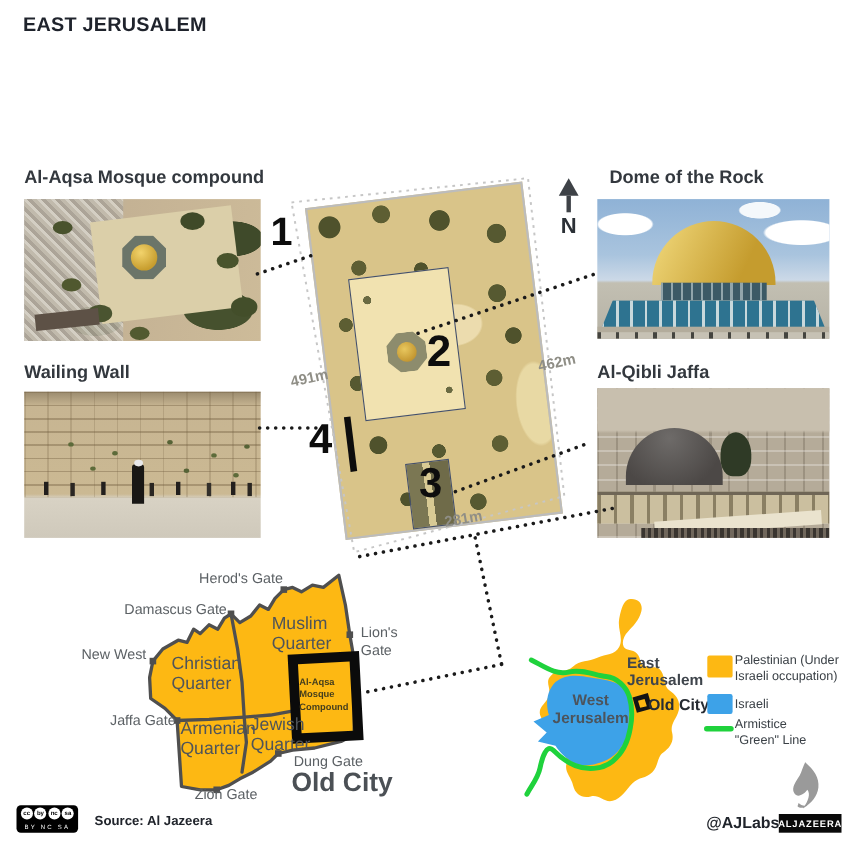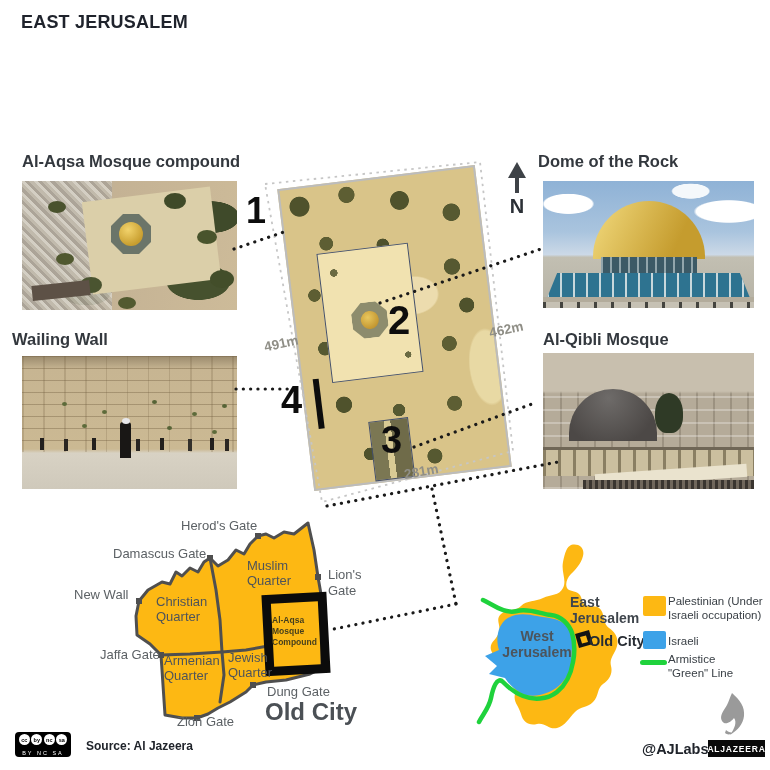--- a/index.html
+++ b/index.html
@@ -7,22 +7,22 @@
           font-family:"Liberation Sans","DejaVu Sans",sans-serif;color:#23272f;}
   .abs{position:absolute;}
 
   
   .kicker{left:21px;top:12px;font-size:18px;font-weight:700;letter-spacing:.2px;color:#1f232c;}
   .title{left:19px;top:32px;font-size:40px;font-weight:400;letter-spacing:-.5px;color:#F4571C;}
   .intro{left:21px;top:90px;width:742px;font-size:18.5px;line-height:1.45;color:#262b36;}
 
   
   .cap{font-size:16.5px;font-weight:700;color:#33383e;}
-  .cap1{left:22px;top:152px;} .cap2{left:538px;top:152px;}
-  .cap3{left:12px;top:330px;text-align:right;} .cap4{left:543px;top:330px;}
+  .cap1{left:22px;top:152px;} .cap2{left:554px;top:152px;}
+  .cap3{left:22px;top:330px;text-align:right;} .cap4{left:543px;top:330px;}
 
   .photo{overflow:hidden;}
   .photo1{left:22px;top:181px;width:215px;height:129px;
     background:
       radial-gradient(ellipse 46px 26px at 88% 28%, #3f4a2a 0 60%, rgba(0,0,0,0) 62%),
       radial-gradient(ellipse 52px 30px at 82% 78%, #46512e 0 60%, rgba(0,0,0,0) 62%),
       radial-gradient(ellipse 40px 22px at 30% 86%, #4a5430 0 60%, rgba(0,0,0,0) 62%),
       linear-gradient(100deg,#b5b0a4 0 26%, #c4b294 40%, #cdbb99 100%);}
   .p1-city{left:0;top:0;width:42%;height:100%;opacity:.85;
     background:repeating-linear-gradient(45deg,#d9d4c9 0 3px,#aaa296 3px 6px,#c3bcae 6px 9px);}
@@ -130,21 +130,21 @@
   .north-tri{width:0;height:0;border-left:9px solid rgba(0,0,0,0);border-right:9px solid rgba(0,0,0,0);
     border-bottom:16px solid #3e4247;}
   .north-stem{width:3.5px;height:15px;background:#3e4247;}
   .north-n{font-size:20px;font-weight:800;color:#2b3036;margin-top:2px;}
 
   
   .overlay{left:0;top:0;pointer-events:none;}
 
   
   .gate{font-size:13px;color:#5c6165;}
-  .quarter{font-size:13px;color:#4f5459;line-height:1.15;font-weight:500;}
+  .quarter{font-size:16px;color:#4f5459;line-height:1.15;font-weight:500;}
   .g-herods{left:181px;top:518px;} .g-damascus{left:113px;top:546px;} .g-new{left:74px;top:587px;}
   .g-lions{left:328px;top:567px;width:46px;line-height:1.2;} .g-jaffa{left:100px;top:647px;}
   .g-dung{left:267px;top:684px;} .g-zion{left:177px;top:714px;}
   .q-muslim{left:247px;top:559px;width:70px;}
   .q-christian{left:156px;top:595px;width:80px;}
   .q-armenian{left:164px;top:654px;width:78px;}
   .q-jewish{left:228px;top:651px;width:64px;}
   .q-compound{left:272px;top:615px;width:46px;font-size:8.5px;line-height:1.3;color:#463f1d;font-weight:700;}
   .oldcity-title{left:265px;top:698px;font-size:24px;font-weight:800;color:#4b5055;}
 
@@ -176,21 +176,21 @@
 </head>
 <body>
 
 <div id="canvas">
 
   <div class="abs kicker">EAST JERUSALEM</div>
 
   <div class="abs cap cap1">Al-Aqsa Mosque compound</div>
   <div class="abs cap cap2">Dome of the Rock</div>
   <div class="abs cap cap3">Wailing Wall</div>
-  <div class="abs cap cap4">Al-Qibli Mosque</div>
+  <div class="abs cap cap4">Al-Qibli Jaffa</div>
 
   <div class="abs photo photo1">
     <div class="abs p1-city"></div>
     <div class="abs p1-plaza"></div>
     <div class="abs p1-trees"></div>
     <div class="abs p1-oct"></div>
     <div class="abs p1-dome"></div>
     <div class="abs p1-qibli"></div>
   </div>
   <div class="abs photo photo2">
@@ -263,21 +263,21 @@
       <rect x="66" y="88" width="6" height="6"></rect>
         <rect x="245" y="64" width="6" height="6"></rect>
       <rect x="88" y="142" width="6" height="6"></rect>
         <rect x="124" y="205" width="6" height="6"></rect>
       <rect x="180" y="172" width="6" height="6"></rect>
     </g>
   </svg>
 
   <div class="abs gate g-herods">Herod's Gate</div>
   <div class="abs gate g-damascus">Damascus Gate</div>
-  <div class="abs gate g-new">New Wall</div>
+  <div class="abs gate g-new">New West</div>
   <div class="abs gate g-lions">Lion's Gate</div>
   <div class="abs gate g-jaffa">Jaffa Gate</div>
   <div class="abs gate g-dung">Dung Gate</div>
   <div class="abs gate g-zion">Zion Gate</div>
   <div class="abs quarter q-muslim">Muslim Quarter</div>
   <div class="abs quarter q-armenian">Armenian Quarter</div>
   <div class="abs quarter q-christian">Christian Quarter</div>
   <div class="abs quarter q-jewish">Jewish Quarter</div>
   <div class="abs q-compound">Al-Aqsa Mosque Compound</div>
   <div class="abs oldcity-title">Old City</div>

